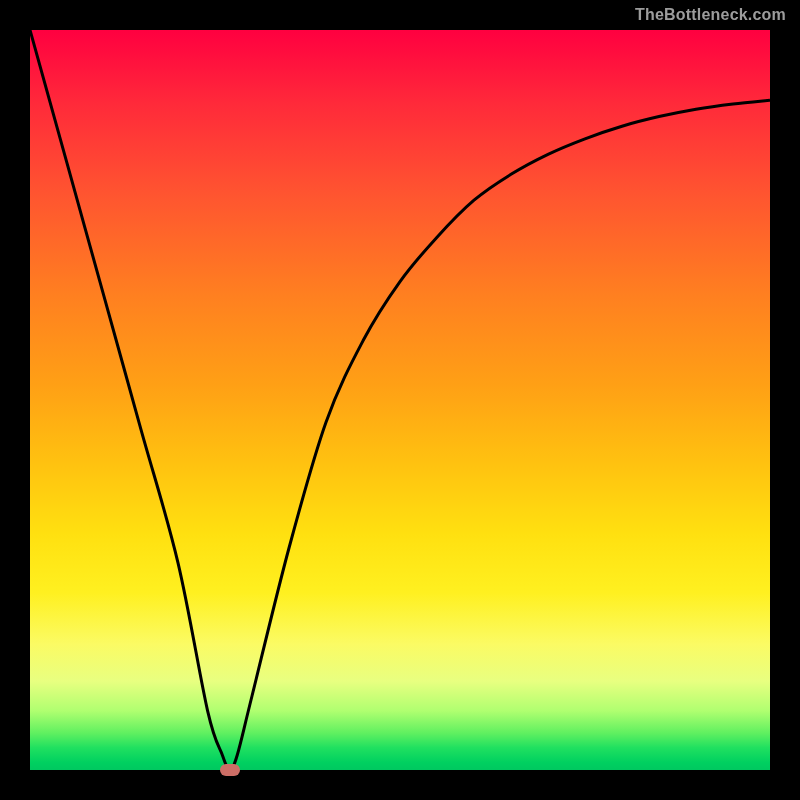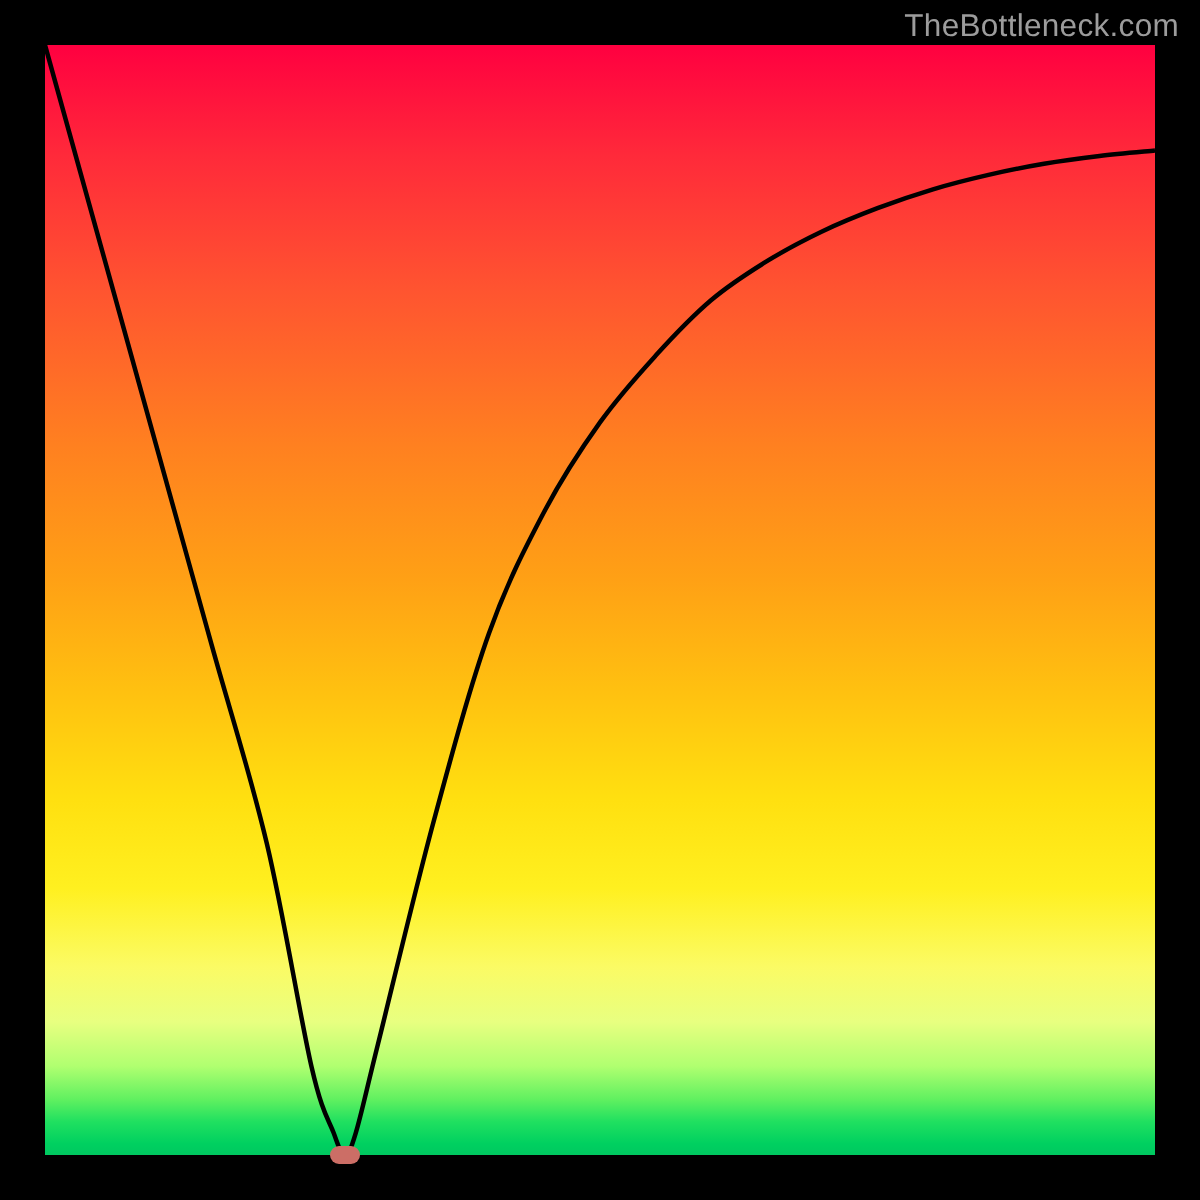--- a/index.html
+++ b/index.html
@@ -40,23 +40,23 @@
       #20e060 97%,
       #00d060 99%,
       #00c860 100%
     );
   }
   .watermark {
     position: absolute;
     top: 6px;
     right: 14px;
     color: #9c9c9c;
-    font-size: 21px;
+    font-size: 16px;
     letter-spacing: 0.2px;
-    font-weight: 400;
+    font-weight: 700;
   }
   svg.curve {
     position: absolute;
     left: 0;
     top: 0;
     width: 740px;
     height: 740px;
   }
   .dot {
     position: absolute;

